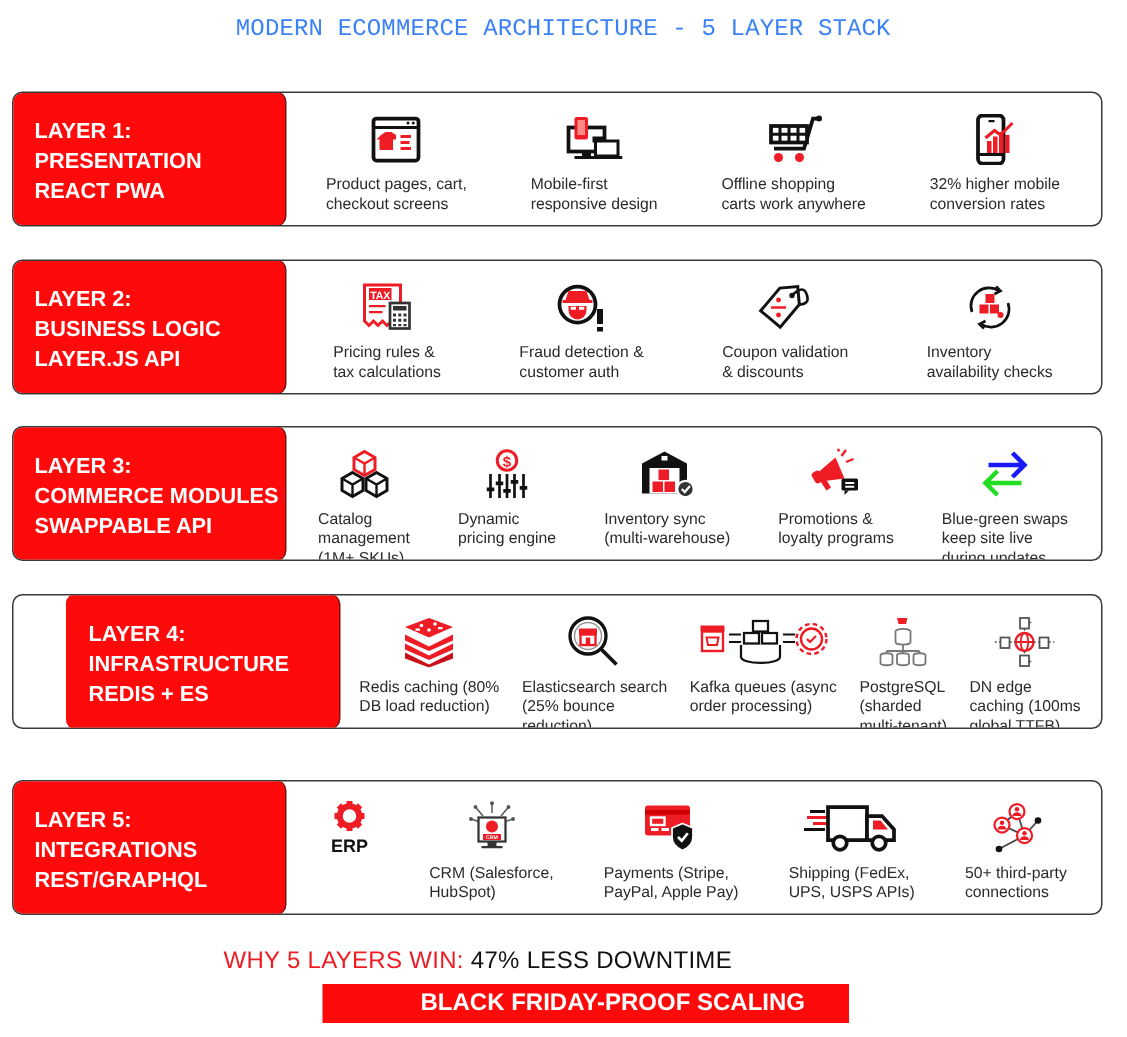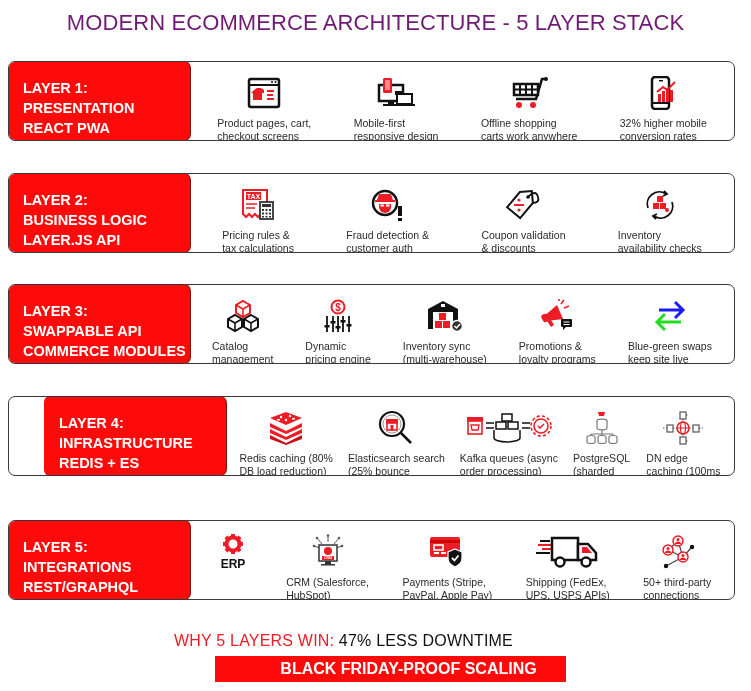--- a/index.html
+++ b/index.html
@@ -1,34 +1,34 @@
 <!DOCTYPE html>
 <html><head>
 <meta charset="utf-8">
 <style>
   html, body { margin:0; padding:0; background:#ffffff; }
   body { width:751px; height:691px; position:relative; overflow:hidden;
          font-family:"Liberation Sans","DejaVu Sans",sans-serif; color:#1a1a1a; }
   .title { position:absolute; top:10px; left:0; width:751px; text-align:center;
-           font-size:22px; font-weight:400; letter-spacing:0.1px; color:#701a75; }
-  .row { position:absolute; left:8px; width:727px; height:80px;
+           font-size:16px; font-weight:400; letter-spacing:0.1px; color:#3b82f6;font-family:Liberation Mono, monospace; }
+  .row { position:absolute; left:8px; width:727px; height:90px;
          border:1.5px solid #3a3a3a; border-radius:7px; box-sizing:border-box;
          background:#fff; display:flex; overflow:hidden; }
   .layer-label { width:182px; flex:0 0 182px; background:#ff0a0a; border-radius:6px 7px 7px 6px;
                  color:#fff; font-weight:700; font-size:14.5px; line-height:20px;
                  padding:17px 0 0 15px; box-sizing:border-box; margin:-1px 0 -1px -1px;
                  box-shadow: 1px 0 0 #7a1010; }
   .layer-label div { white-space:nowrap; }
   .items { flex:1; display:flex; justify-content:space-around; align-items:flex-start;
            padding:12px 6px 0 6px; box-sizing:border-box; }
   .item { display:flex; flex-direction:column; align-items:center; }
   .icon { width:40px; height:38px; display:flex; align-items:center; justify-content:center; }
   .icon svg { display:block; }
   .cap { font-size:10.5px; line-height:13px; color:#2a2a2a; margin-top:5px; white-space:pre-line; }
-  .footer1 { position:absolute; top:632px; left:0; width:637px; text-align:center; font-size:16px; letter-spacing:0.2px;padding-left:25px; }
+  .footer1 { position:absolute; top:632px; left:0; width:637px; text-align:center; font-size:16px; letter-spacing:0.2px; }
   .footer1 .red { color:#ee1c24; }
   .footer1 .dark { color:#111; }
   .footer2 { position:absolute; top:656px; left:215px; width:315px; height:26px; background:#ff0a0a;
              color:#fff; text-align:center; font-weight:700; font-size:16px; line-height:26px;padding-left:36px; }
 </style>
 </head>
 <body>
 
 <div class="title">MODERN ECOMMERCE ARCHITECTURE - 5 LAYER STACK</div>
 
@@ -185,22 +185,22 @@
       </div>
       <div class="cap">Inventory
 availability checks</div>
     </div>
   </div>
 </div>
 
 <div class="row" style="top:284px;">
   <div class="layer-label">
     <div>LAYER 3:</div>
+    <div>COMMERCE MODULES</div>
     <div>SWAPPABLE API</div>
-    <div>COMMERCE MODULES</div>
   </div>
   <div class="items">
     <div class="item">
       <div class="icon">
         <svg width="36" height="34" viewBox="0 0 36 34">
             <path d="M18 2 l7 4 v8 l-7 4 l-7-4 v-8z" fill="#fff" stroke="#ee1c24" stroke-width="2"></path>
             <path d="M11 6 l7 4 l7-4 M18 10 v8" fill="none" stroke="#ee1c24" stroke-width="1.6"></path>
             <path d="M10 16 l7 4 v8 l-7 4 l-7-4 v-8z" fill="#fff" stroke="#111" stroke-width="2"></path>
             <path d="M3 20 l7 4 l7-4 M10 24 v8" fill="none" stroke="#111" stroke-width="1.6"></path>
             <path d="M26 16 l7 4 v8 l-7 4 l-7-4 v-8z" fill="#fff" stroke="#111" stroke-width="2"></path>

